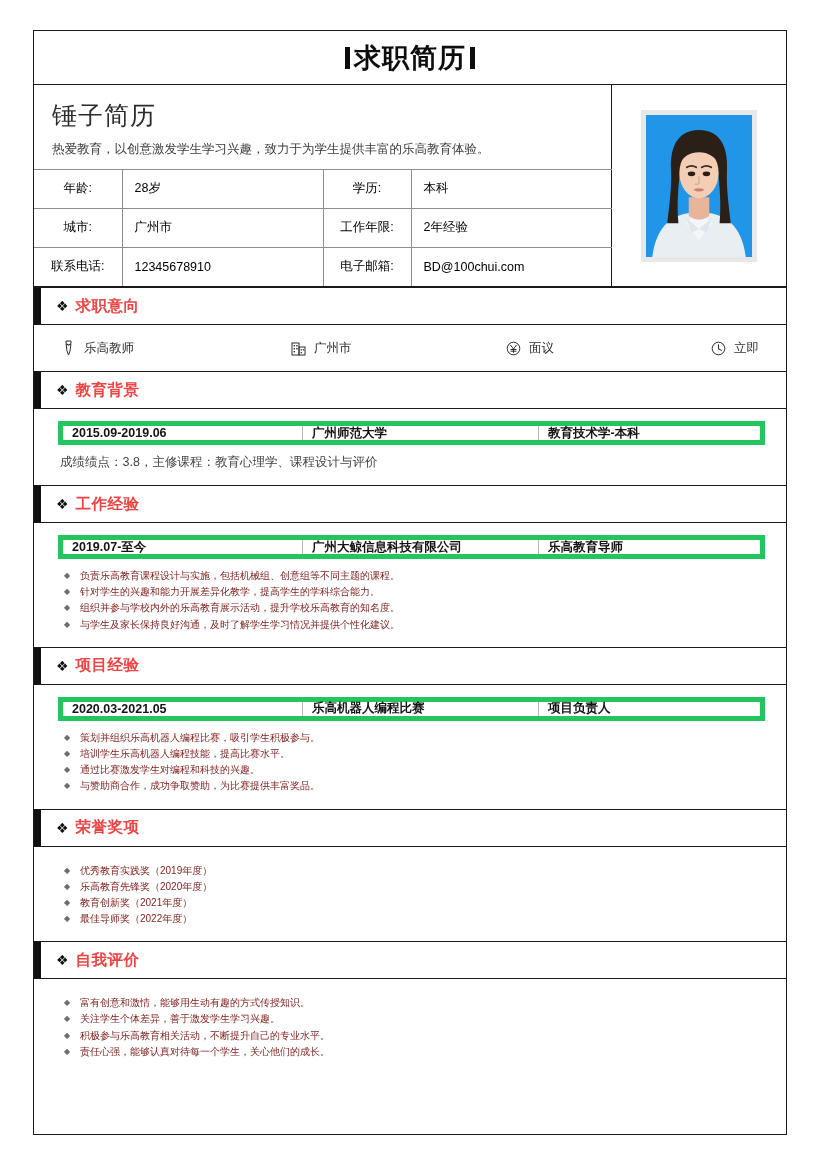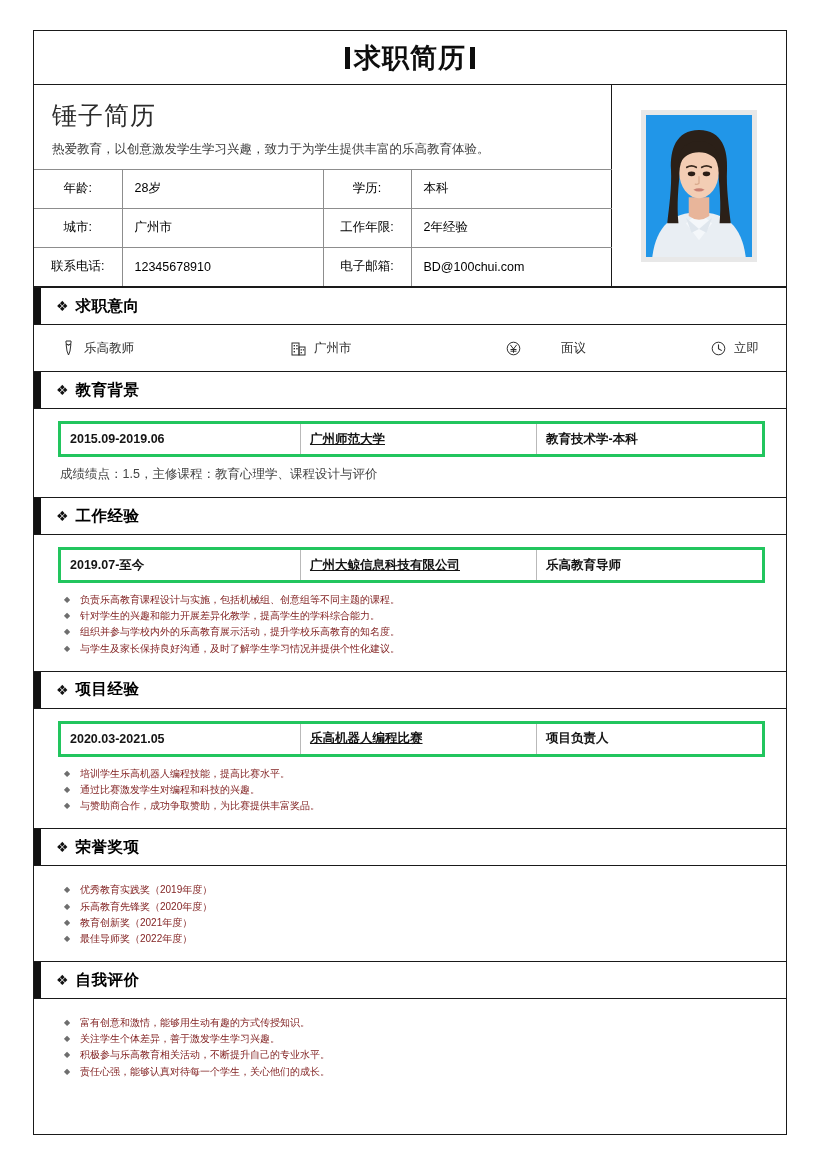--- a/index.html
+++ b/index.html
@@ -142,21 +142,21 @@
   }
   .section-diamond {
     font-size: 14px;
     color: #111111;
     margin-left: 15px;
     line-height: 1;
   }
   .section-title {
     font-size: 15.5px;
     font-weight: bold;
-    color: #000000;
+    color: #ef4444;
     margin-left: 7px;
     letter-spacing: 0.5px;
   }
 
   
   .intent-row {
     display: flex;
     align-items: center;
     height: 46px;
     padding: 0 22px 0 26px;
@@ -170,43 +170,43 @@
   .intent-item .ico {
     margin-right: 8px;
     display: inline-flex;
     align-items: center;
     justify-content: center;
     width: 16px;
     height: 16px;
   }
   .intent-item:nth-child(1) { width: 230px; }
   .intent-item:nth-child(2) { width: 215px; }
-  .intent-item:nth-child(3) { width: 205px; gap: 32px; }
+  .intent-item:nth-child(3) { width: 205px; }
   .intent-item:nth-child(4) { flex: 1; }
 
   
   .body-pad { padding: 12px 21px 14px 24px; }
 
   .entry-box {
     display: flex;
-    border: 3px solid #22c55e;
-    height: 36px;
+    border: 5px solid #22c55e;
+    height: 24px;
     align-items: stretch;
     margin-bottom: 9px;
   }
   .entry-cell {
     display: flex;
     align-items: center;
     font-size: 12.5px;
     font-weight: bold;
     color: #141414;
     padding: 0 9px;
   }
   .entry-cell.c1 { width: 240px; border-right: 1px solid #b9b9b9; }
-  .entry-cell.c2 { width: 236px; border-right: 1px solid #b9b9b9; text-decoration: underline; }
+  .entry-cell.c2 { width: 236px; border-right: 1px solid #b9b9b9; }
   .entry-cell.c3 { flex: 1; }
 
   .sub-note {
     font-size: 12.5px;
     color: #444444;
     padding-left: 2px;
     margin-top: 4px;
   }
 
   ul.bullets { list-style: none; margin-top: 2px; }
@@ -363,21 +363,21 @@
       <span class="section-accent"></span>
       <span class="section-diamond">❖</span>
       <span class="section-title">教育背景</span>
     </div>
     <div class="body-pad">
       <div class="entry-box">
         <div class="entry-cell c1">2015.09-2019.06</div>
         <div class="entry-cell c2">广州师范大学</div>
         <div class="entry-cell c3">教育技术学-本科</div>
       </div>
-      <div class="sub-note">成绩绩点：1.5，主修课程：教育心理学、课程设计与评价</div>
+      <div class="sub-note">成绩绩点：3.8，主修课程：教育心理学、课程设计与评价</div>
     </div>
 
     <div class="section-head">
       <span class="section-accent"></span>
       <span class="section-diamond">❖</span>
       <span class="section-title">工作经验</span>
     </div>
     <div class="body-pad">
       <div class="entry-box">
         <div class="entry-cell c1">2019.07-至今</div>
@@ -397,20 +397,21 @@
       <span class="section-diamond">❖</span>
       <span class="section-title">项目经验</span>
     </div>
     <div class="body-pad">
       <div class="entry-box">
         <div class="entry-cell c1">2020.03-2021.05</div>
         <div class="entry-cell c2">乐高机器人编程比赛</div>
         <div class="entry-cell c3">项目负责人</div>
       </div>
       <ul class="bullets">
+        <li>策划并组织乐高机器人编程比赛，吸引学生积极参与。</li>
         <li>培训学生乐高机器人编程技能，提高比赛水平。</li>
         <li>通过比赛激发学生对编程和科技的兴趣。</li>
         <li>与赞助商合作，成功争取赞助，为比赛提供丰富奖品。</li>
       </ul>
     </div>
 
     <div class="section-head">
       <span class="section-accent"></span>
       <span class="section-diamond">❖</span>
       <span class="section-title">荣誉奖项</span>

